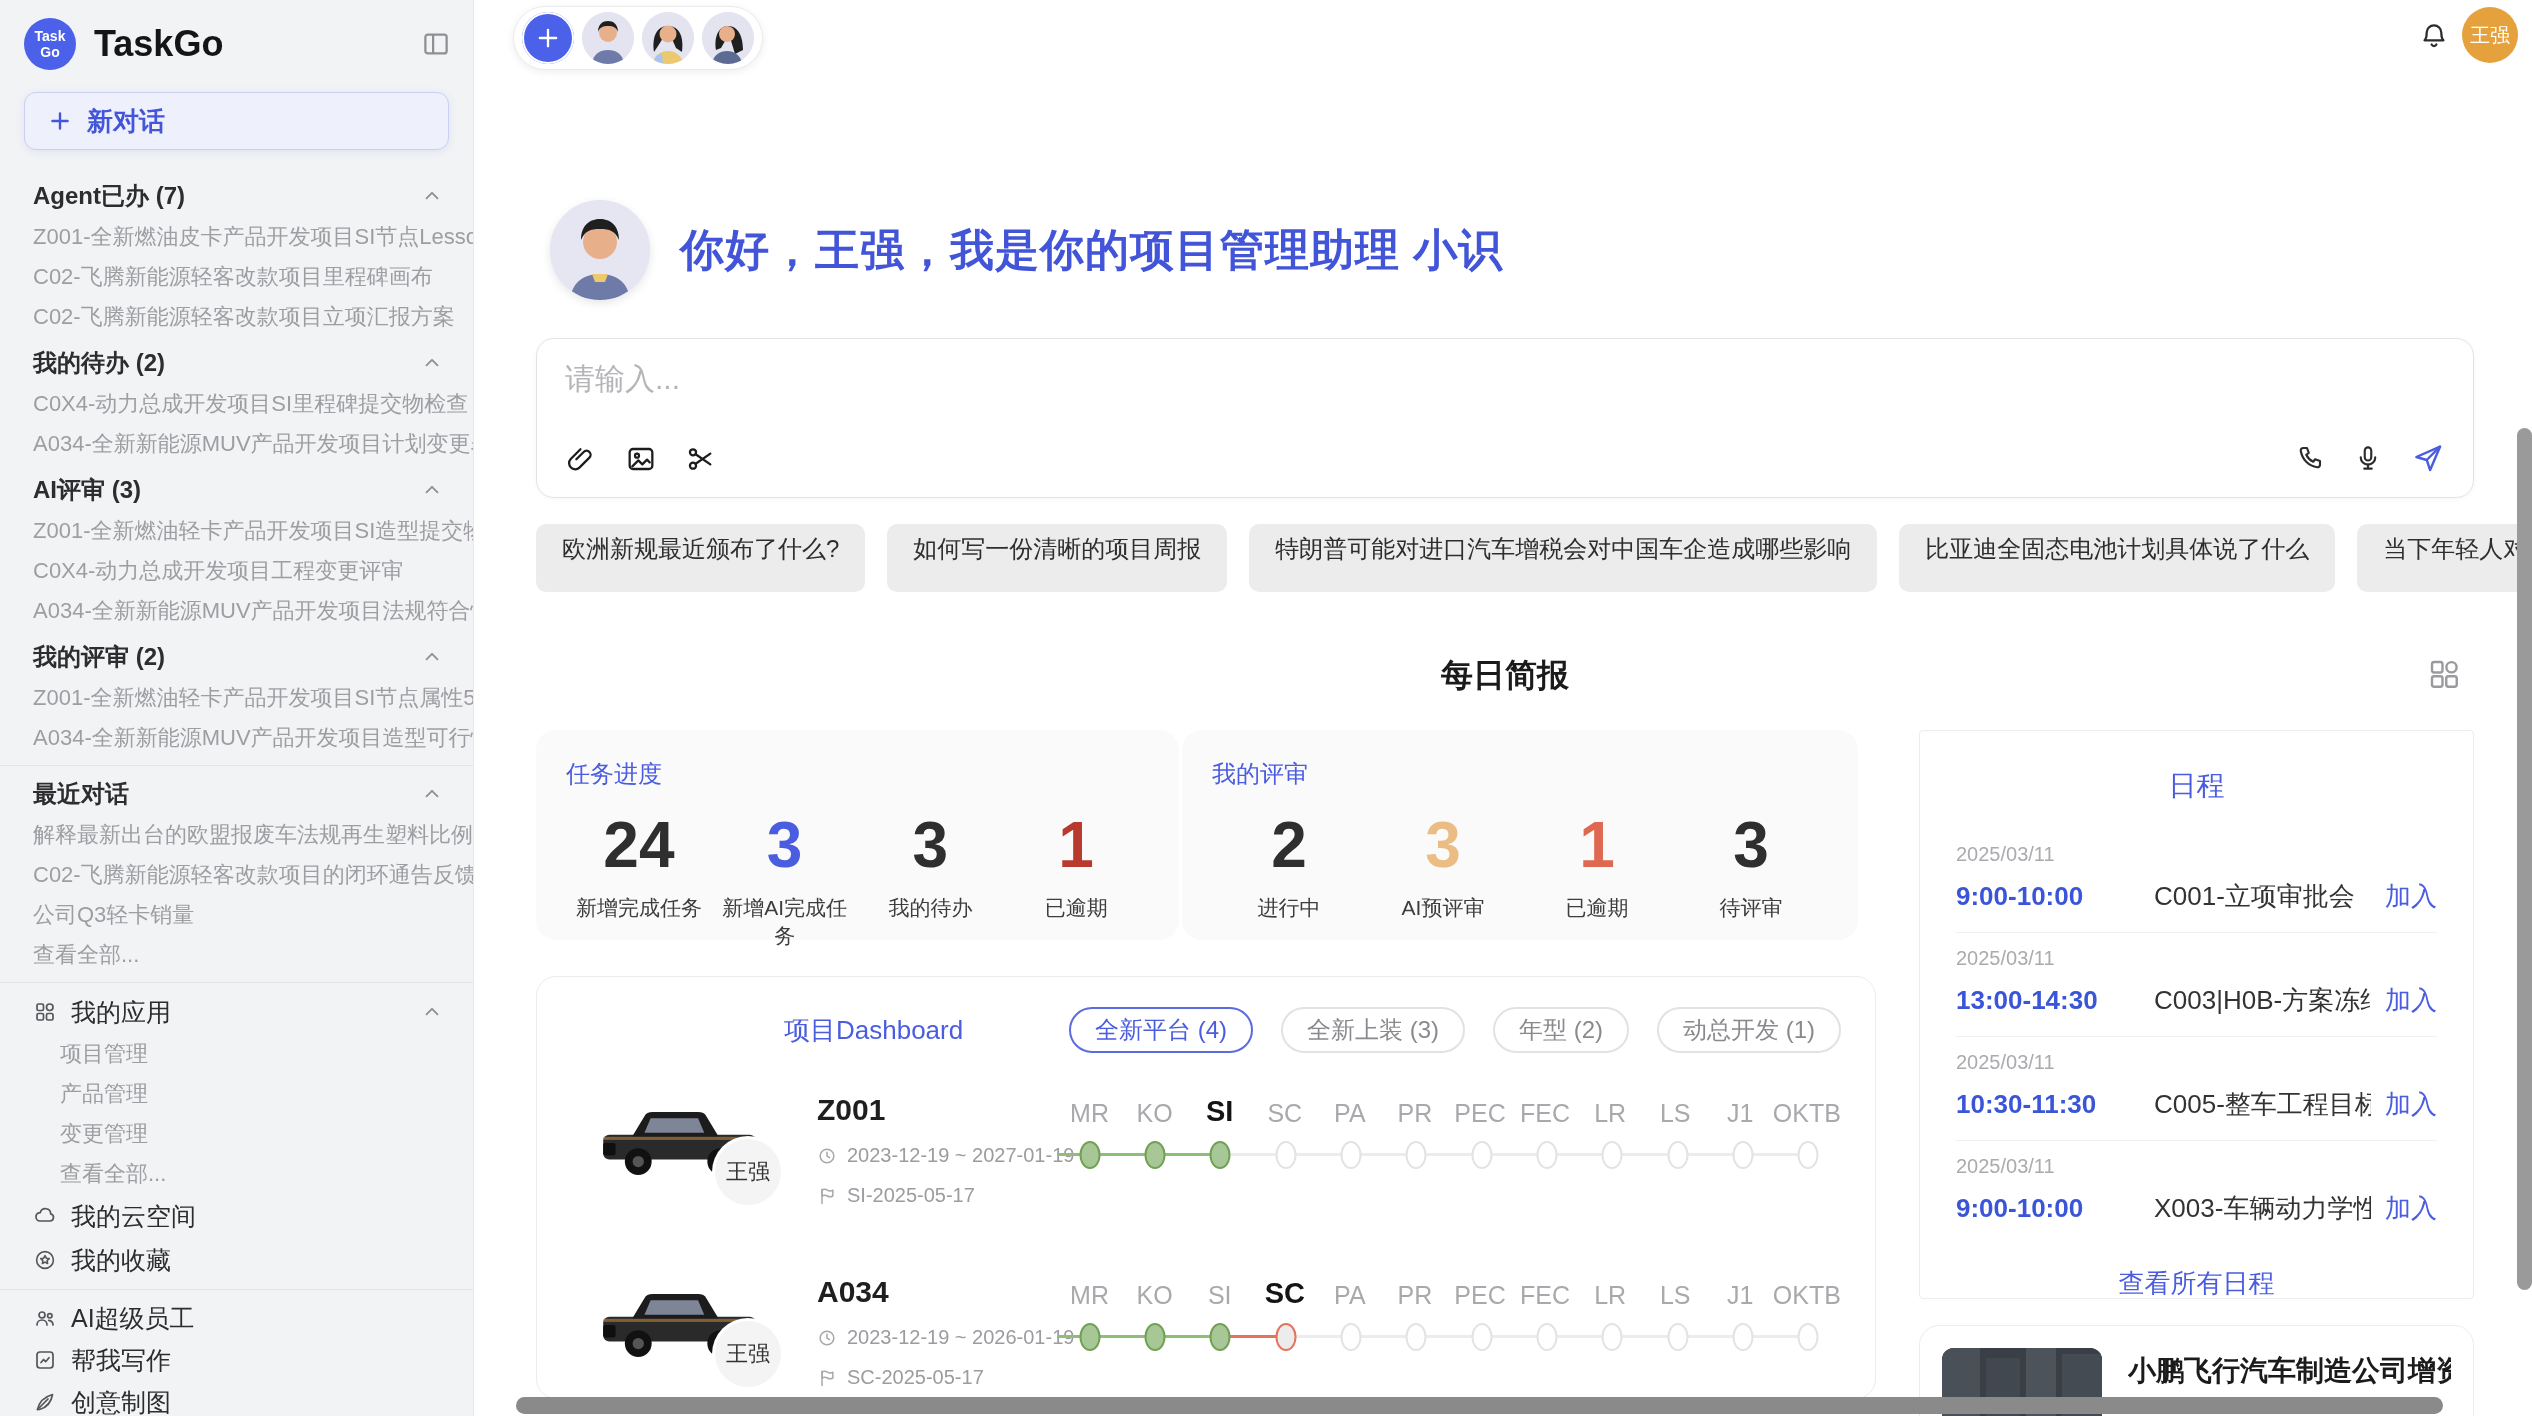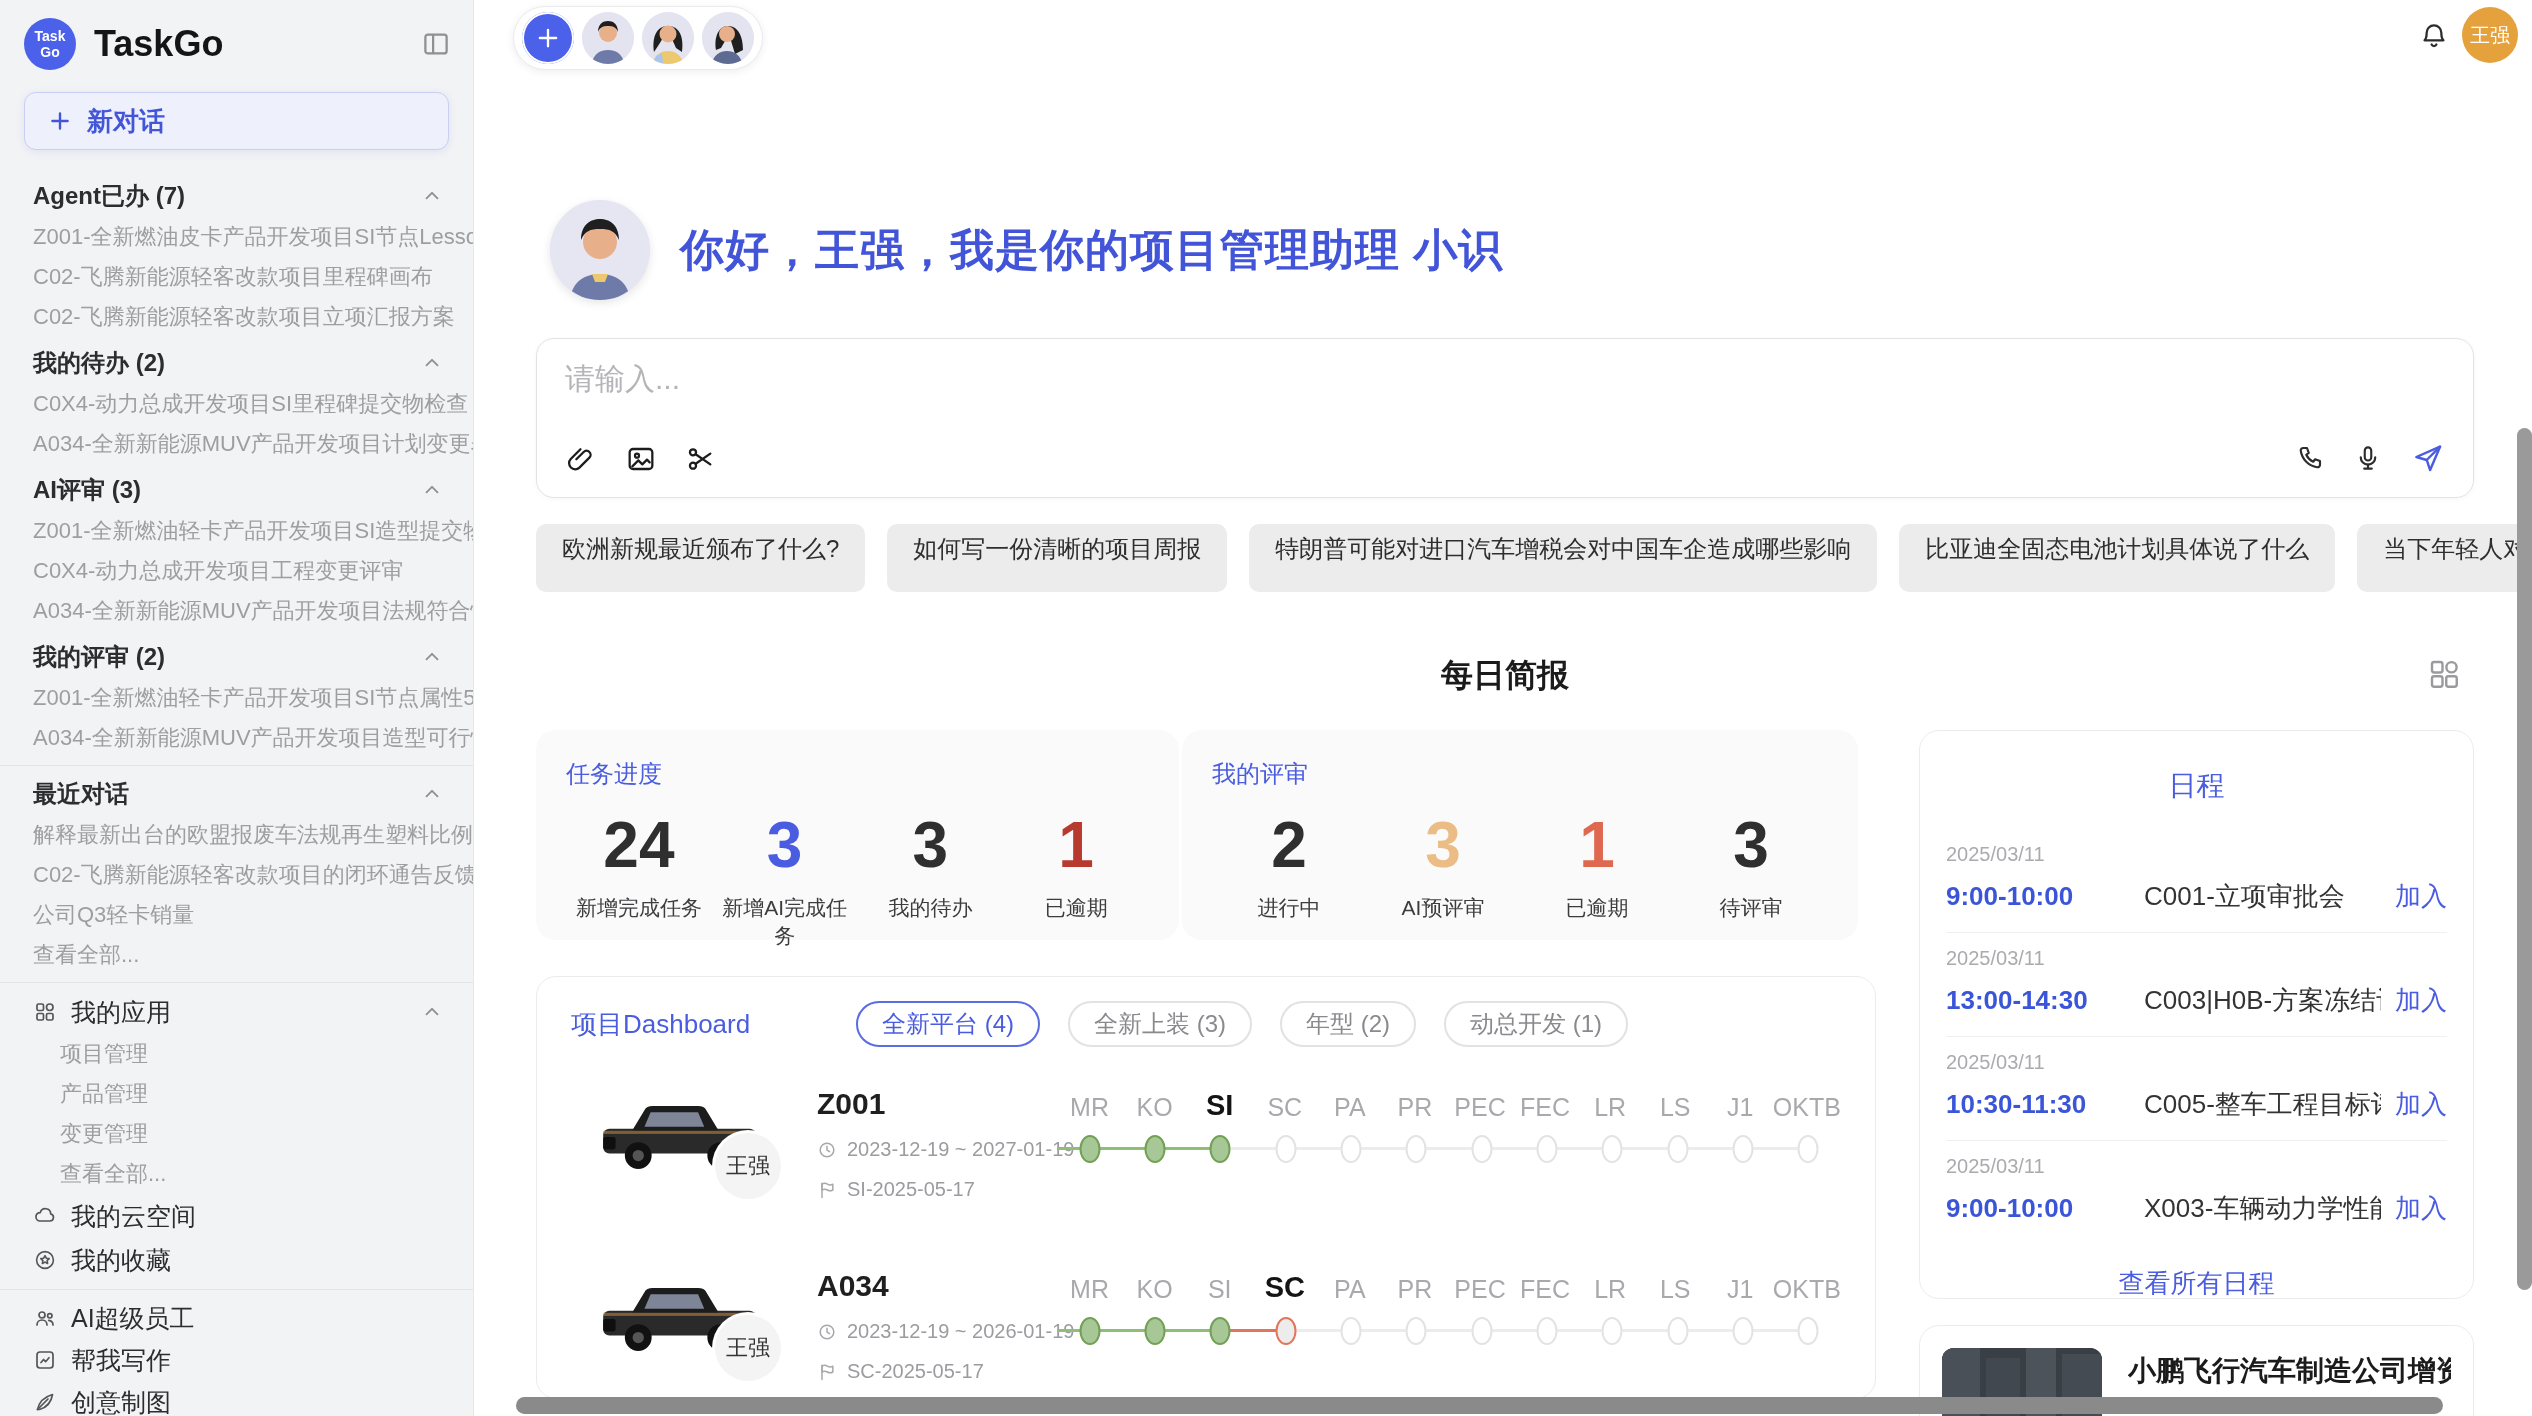--- a/index.html
+++ b/index.html
@@ -61,21 +61,21 @@
   .stats-card { background:#fafafa; border-radius:20px; height:210px; padding:28px 30px; }
   .stats-card.c1 { width:643px; }
   .stats-card.c2 { width:676px; }
   .stats-title { color:#4a5ce0; font-size:24px; }
   .stat-cells { display:flex; margin-top:20px; }
   .stat { flex:1; text-align:center; }
   .stat-num { font-size:64px; font-weight:600; line-height:70px; }
   .stat-label { font-size:21px; color:#3d3d3f; margin-top:14px; }
 
   .dash-card { margin-top:36px; border:1px solid #ececec; border-radius:20px; height:423px; padding:24px 34px; overflow:hidden; background:#fff; }
-  .dash-head { display:flex; align-items:center; margin-top:0; }
+  .dash-head { display:flex; align-items:center; margin-top:6px;justify-content:flex-end; }
   .dash-title { color:#4a5ce0; font-size:26px; width:285px; flex:none; }
   .tabs { display:flex; gap:28px; }
   .tab { height:46px; line-height:42px; border:2px solid #e2e2e4; border-radius:24px; padding:0 24px; font-size:24px; color:#8a8a8e; background:#fff; white-space:nowrap; }
   .tab.active { border-color:#5b6be0; color:#4a5ce0; }
 
   .proj-row { display:flex; margin-top:32px; height:150px; }
   .proj-media { width:222px; position:relative; flex:none; }
   .truck { position:absolute; left:26px; top:2px; }
   .owner-badge { position:absolute; left:144px; top:54px; width:66px; height:66px; border-radius:50%; background:#f4f4f4; display:flex; align-items:center; justify-content:center; font-size:22px; color:#333; box-shadow:0 0 0 3px #fff; }
   .proj-info { width:240px; margin-left:24px; padding-top:8px; flex:none; }
@@ -86,21 +86,21 @@
   .tl-labels { display:flex; align-items:flex-end; }
   .tl-label { flex:1; text-align:center; font-size:25px; color:#a9a9ad; }
   .tl-label.active { color:#141414; font-weight:700; font-size:29px; }
   .tl-dots { display:flex; margin-top:10px; height:34px; }
   .tl-col { flex:1; position:relative; }
   .seg { position:absolute; top:50%; margin-top:-2px; height:3px; }
   .seg.l { left:0; width:50%; }
   .seg.r { left:50%; width:50%; }
   .tl-dot { position:absolute; left:50%; top:50%; transform:translate(-50%,-50%); width:21px; height:28px; border-radius:50%; background:#fff; border:2px solid #e3e3e5; }
 
-  .sched-card { border:1px solid #ececec; border-radius:20px; height:569px; padding:20px 26px; background:#fff; }
+  .sched-card { border:1px solid #ececec; border-radius:4px; height:569px; padding:20px 36px; background:#fff; }
   .sched-title { text-align:center; color:#4a5ce0; font-size:28px; margin-top:16px; }
   .sched-events { margin-top:24px; }
   .event { padding:14px 0 18px; }
   .event-date { font-size:20px; color:#ababaf; }
   .event-main { display:flex; align-items:center; margin-top:13px; }
   .event-time { width:182px; font-size:26px; font-weight:700; color:#3b55d8; flex:none; }
   .event-name { flex:1; font-size:26px; color:#333; margin-left:16px; white-space:nowrap; overflow:hidden; }
   .event-join { font-size:26px; color:#4a5ce0; margin-left:14px; }
   .ev-divider { border-top:1px solid #f0f0f1; }
   .view-all { text-align:center; color:#4a5ce0; font-size:26px; margin-top:22px; }

